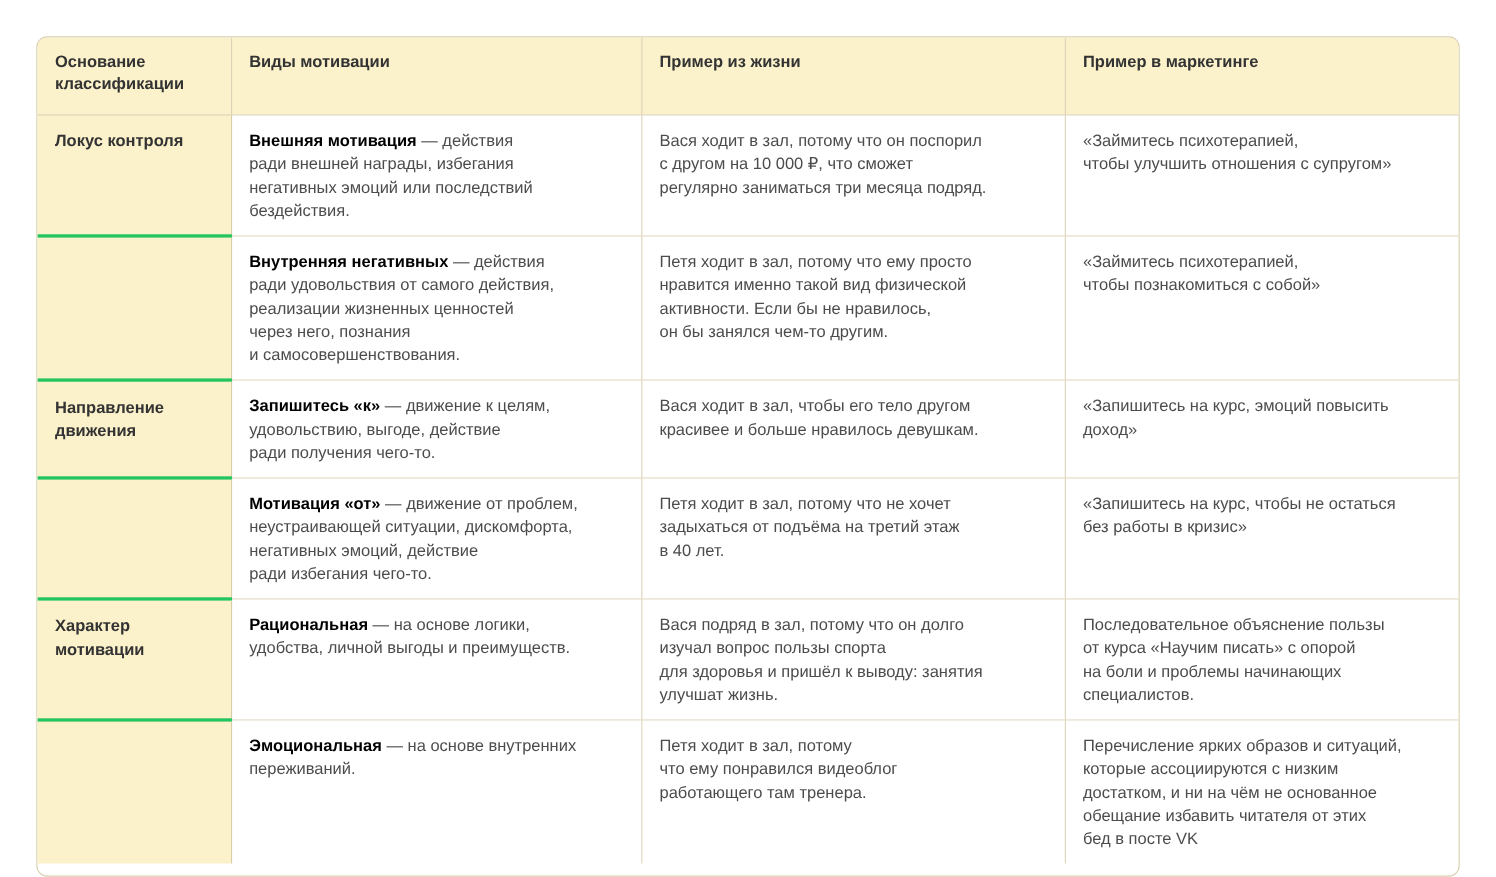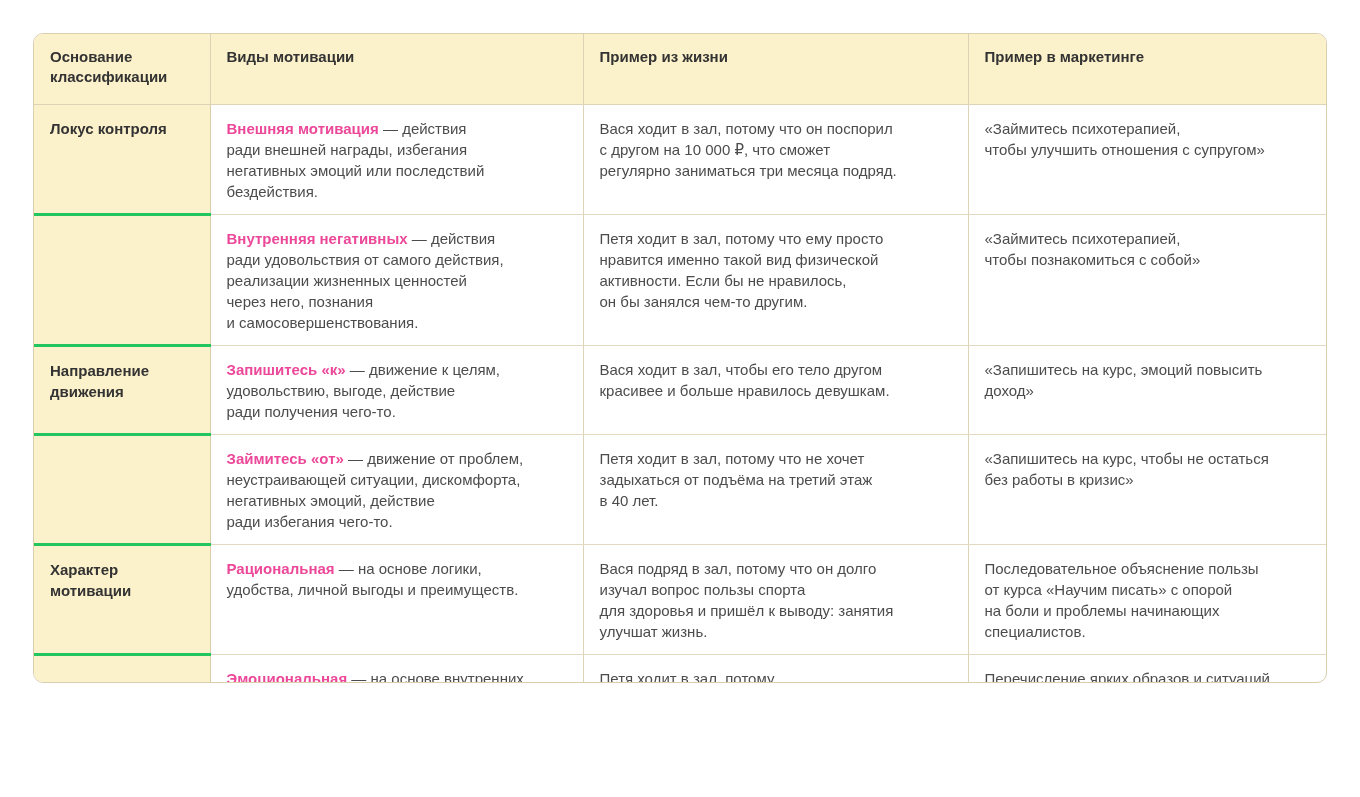--- a/index.html
+++ b/index.html
@@ -4,21 +4,21 @@
 <style>
   * { margin: 0; padding: 0; box-sizing: border-box; }
   html, body {
     width: 1360px; height: 797px;
     background: #ffffff;
     font-family: "Liberation Sans", "DejaVu Sans", sans-serif;
   }
   .table-wrap {
     position: absolute;
     left: 33px; top: 33px;
-    width: 1294px; height: 650px;
+    width: 1294px; height: 764px;
     border: 1px solid #d9cfae;
     border-radius: 10px;
     overflow: hidden;
     background: #ffffff;
   }
   table {
     width: 100%;
     border-collapse: collapse;
     table-layout: fixed;
   }
@@ -47,21 +47,21 @@
   }
   td.basis {
     background: #fbf1ca;
     color: #333333;
     font-weight: bold;
     border-right: 1px solid #d8cda9;
     border-bottom: 3px solid #22c55e;
   }
   tr:last-child td.basis { border-bottom: none; }
   .cell-text { white-space: pre-line; }
-  .cell-text strong { color: #ec4899; font-weight: bold; }
+  .cell-text strong { color: #000000; font-weight: bold; }
   
   tr.hdr    { height: 70px; }
   tr.r0     { height: 105px; }
   tr.r1     { height: 130px; }
   tr.r2     { height: 87px; }
   tr.r3     { height: 108px; }
   tr.r4     { height: 104px; }
   tr.r5     { height: 128px; padding-left: 40px; }
 </style>
 </head>
@@ -136,21 +136,21 @@
 красивее и больше нравилось девушкам.</p>
           </td>
         <td>
             <p class="cell-text">«Запишитесь на курс, эмоций повысить
 доход»</p>
           </td>
       </tr>
       <tr class="r3">
         <td class="basis"><span class="cell-text"></span></td>
         <td>
-            <p class="cell-text"><strong>Займитесь «от»</strong><span> — движение от проблем,
+            <p class="cell-text"><strong>Мотивация «от»</strong><span> — движение от проблем,
 неустраивающей ситуации, дискомфорта,
 негативных эмоций, действие
 ради избегания чего-то.</span></p>
           </td>
         <td>
             <p class="cell-text">Петя ходит в зал, потому что не хочет
 задыхаться от подъёма на третий этаж
 в 40 лет.</p>
           </td>
         <td>

